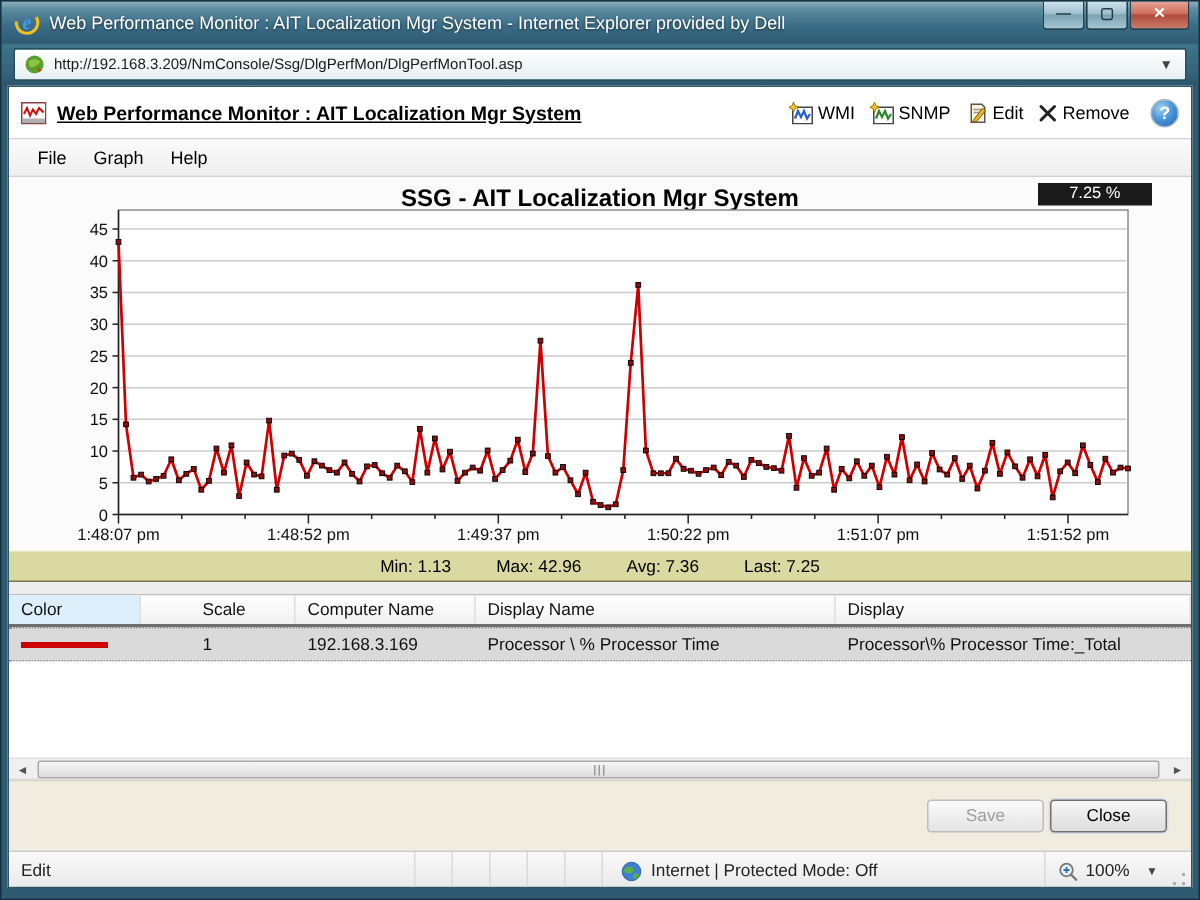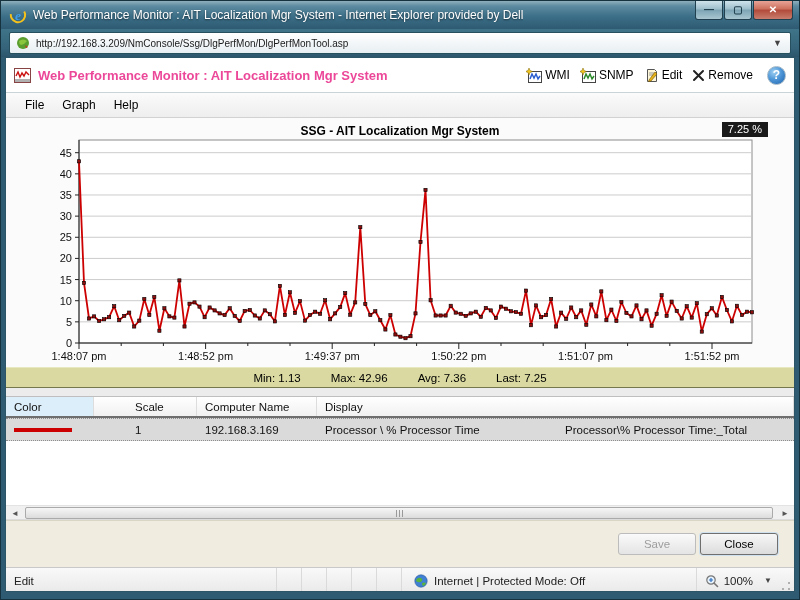--- a/index.html
+++ b/index.html
@@ -20,32 +20,32 @@
   .address-field { flex:1; height:22px; background:linear-gradient(180deg,#ffffff,#e7eef2); border:1px solid #27505f; border-radius:2px; display:flex; align-items:center; padding:0 6px; }
   .favicon { width:14px; height:14px; margin-right:6px; flex:0 0 auto; }
   .url-text { flex:1; font-size:10px; color:#1a1a1a; white-space:nowrap; overflow:hidden; }
   .addr-caret { color:#444; font-size:9px; padding:0 2px; }
 
   
   .client { position:absolute; left:4px; right:4px; top:56px; bottom:7px; background:#ffffff; border:1px solid #2c5567; overflow:hidden; }
 
   .page-header { height:35px; background:#ffffff; border-bottom:1px solid #c8d4d8; display:flex; align-items:center; padding:0 8px; }
   .chart-mini-icon { width:17px; height:15px; margin-right:7px; flex:0 0 auto; }
-  .page-title { font-size:13px; font-weight:bold; color:#ec4899; flex:1; white-space:nowrap; overflow:hidden; }
+  .page-title { font-size:13px; font-weight:bold; color:#000000; flex:1; white-space:nowrap; overflow:hidden;text-decoration:underline; }
   .hdr-tools { display:flex; align-items:center; gap:10px;justify-content:space-between; }
   .hdr-tool { display:flex; align-items:center; gap:3px; font-size:12px; color:#000; cursor:pointer; white-space:nowrap; }
   .help-btn { width:19px; height:19px; border-radius:50%; background:radial-gradient(circle at 35% 30%, #9fd0f2 0%, #4f97d8 45%, #1f62ad 100%); border:1px solid #9fb6c6; color:#fff; font-weight:bold; font-size:12px; display:flex; align-items:center; justify-content:center; margin-left:4px; }
 
   .menubar { height:25px; background:linear-gradient(180deg,#fbfbfb,#eeeeee); border-bottom:1px solid #d2d2d2; display:flex; align-items:center; padding-left:10px; }
   .menu-item { font-size:12px; color:#000; padding:3px 9px; cursor:pointer; }
 
   
   .chart-panel { position:relative; height:249px; background:#fbfbfb; }
-  .chart-title { position:absolute; top:6px; left:0; right:0; text-align:center; font-size:12px; font-weight:bold; color:#000; }
-  .chart-badge { position:absolute; top:4px; right:26px; background:#1a1a1a; color:#fff; font-size:11px; padding:1px 6px 2px; }
+  .chart-title { position:absolute; top:6px; left:0; right:0; text-align:center; font-size:16px; font-weight:bold; color:#000; }
+  .chart-badge { position:absolute; top:4px; right:26px; background:#1a1a1a; color:#fff; font-size:11px; padding:1px 21px 2px; }
   #chart-svg { position:absolute; left:0; top:0; }
   #chart-svg text.tick { font-family:"Liberation Sans",sans-serif; font-size:11px; fill:#111; }
 
   .stats-bar { height:21px; background:#d9d9a1; border-top:1px solid #e8e8c0; border-bottom:1px solid #77774e; display:flex; align-items:center; justify-content:center; gap:30px; font-size:11.5px; color:#000; }
   .chart-table-gap { height:9px; background:#ececec; border-bottom:1px solid #bfbfbf; }
 
   
   .leg-table { width:100%; font-size:11.5px; }
   .leg-head { display:flex; height:21px; background:linear-gradient(180deg,#ffffff,#f1f1f1); border-bottom:2px solid #6e6e6e; }
   .leg-head .cell { padding:4px 0 0 8px; color:#111; border-right:1px solid #dddddd; height:100%; }
@@ -377,20 +377,21 @@
       <span>Avg: 7.36</span>
       <span>Last: 7.25</span>
     </div>
     <div class="chart-table-gap"></div>
 
     <div class="leg-table">
       <div class="leg-head">
         <div class="cell c-color sorted">Color</div>
         <div class="cell c-scale">Scale</div>
         <div class="cell c-comp">Computer Name</div>
+        <div class="cell c-disp">Display Name</div>
         <div class="cell c-count">Display</div>
       </div>
       <div class="leg-row">
         <div class="cell c-color">
             <div class="swatch" id="row-swatch" style="background: rgb(204, 0, 0);"></div>
           </div>
         <div class="cell c-scale">1</div>
         <div class="cell c-comp">192.168.3.169</div>
         <div class="cell c-disp">Processor \ % Processor Time</div>
         <div class="cell c-count">Processor\% Processor Time:_Total</div>

